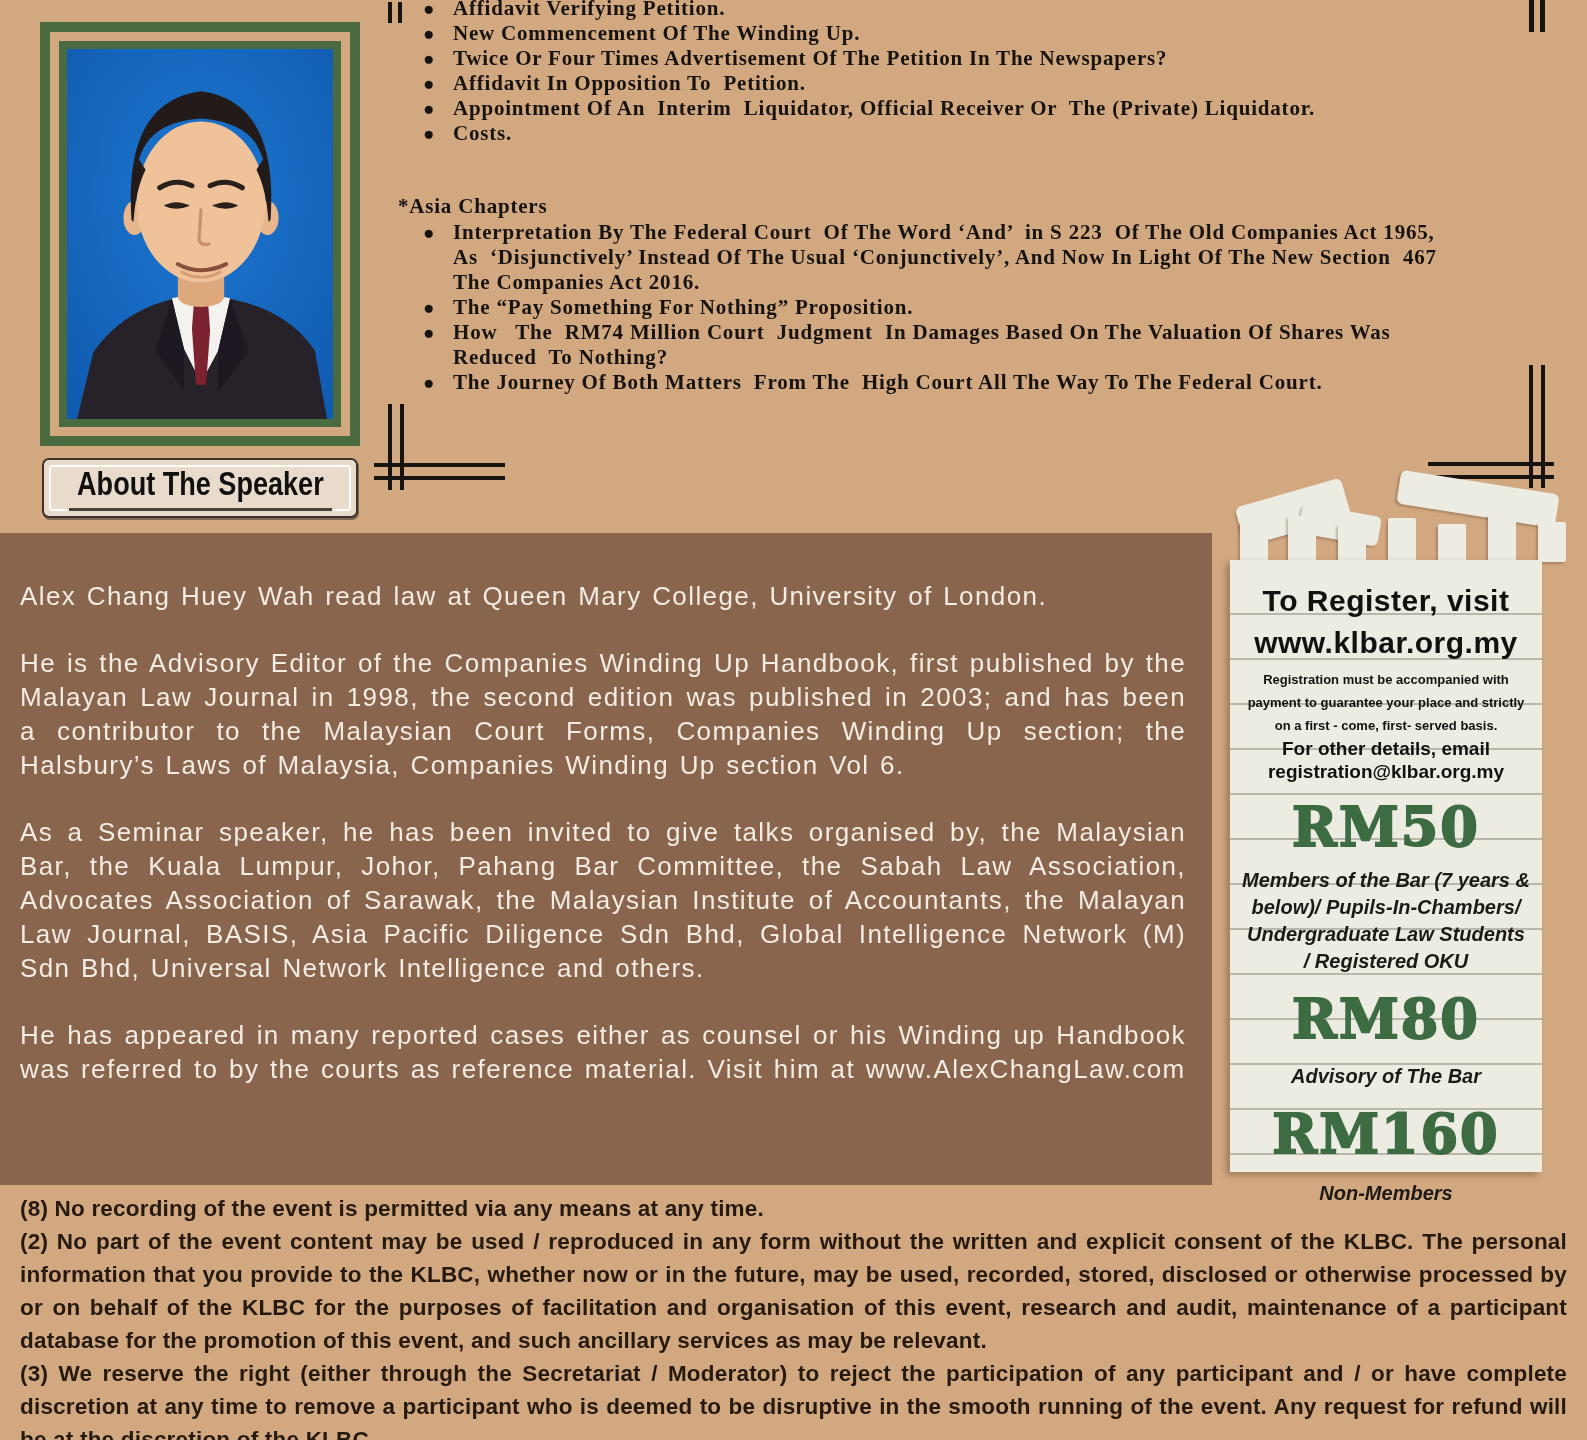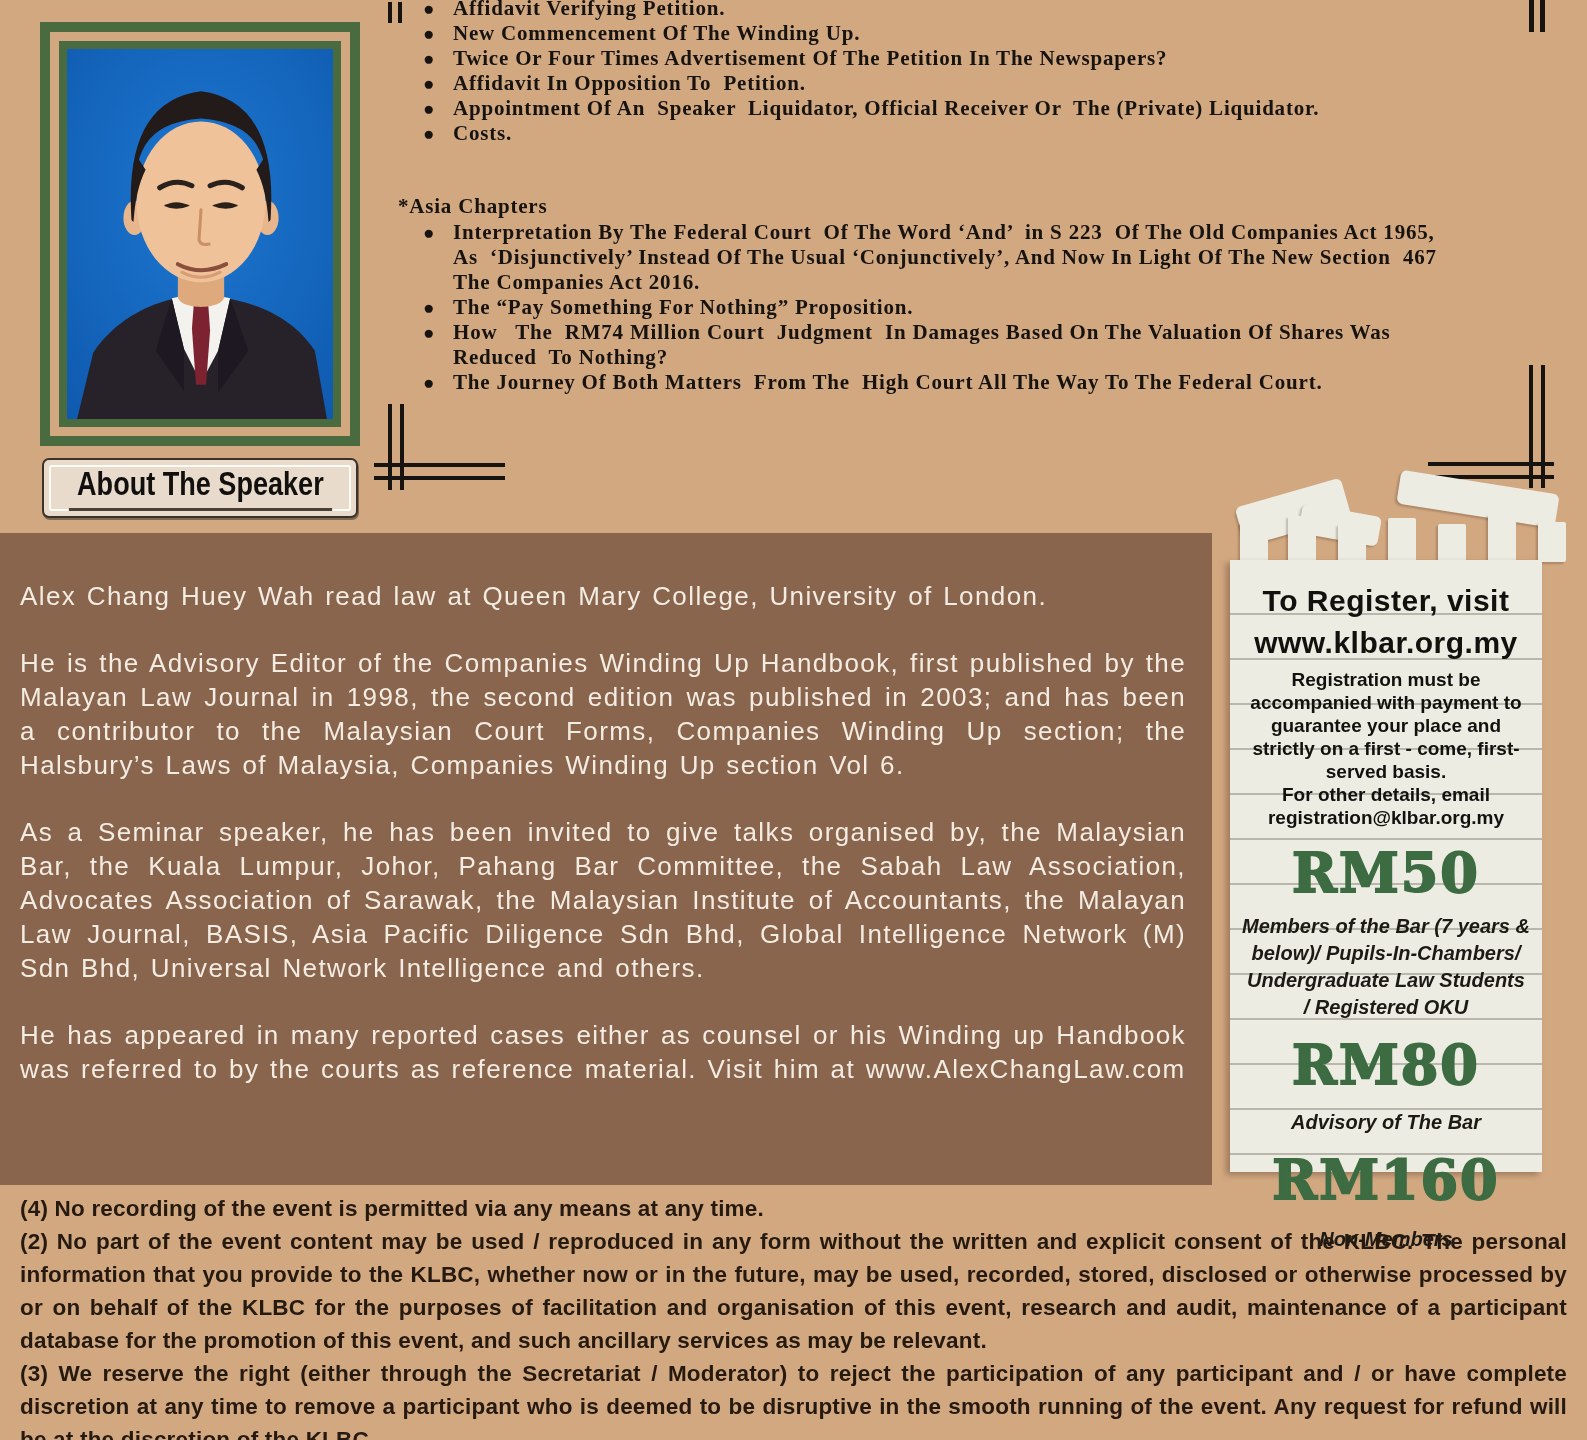--- a/index.html
+++ b/index.html
@@ -50,21 +50,21 @@
   .paper{position:absolute;left:1230px;top:560px;width:312px;height:612px;
     background:var(--paper,#edece3);
     background-image:repeating-linear-gradient(to bottom,transparent 0 43px,var(--rule,#b9b6ac) 43px 45px);
     background-position:0 10px;
     box-shadow:-4px 3px 6px rgba(62,41,26,.35);
     box-sizing:border-box;padding:14px 12px 0;text-align:center;}
   .tab,.flap{position:absolute;background:var(--paper,#edece3);box-shadow:-2px 2px 2px rgba(62,41,26,.25);}
   .tab{width:28px;border-radius:2px;}
   .flap{border-radius:6px;}
   .reg-title{font-weight:700;font-size:30px;line-height:42px;color:#13110e;letter-spacing:.5px;}
-  .reg-note{font-weight:700;font-size:19px;line-height:23px;color:#13110e;margin-top:4px;}
+  .reg-note{font-weight:700;font-size:13px;line-height:23px;color:#13110e;margin-top:4px;}
   .reg-detail{font-weight:700;font-size:19px;line-height:23px;color:#13110e;}
   .price-amount{font-family:"DejaVu Serif","Liberation Serif",serif;font-weight:700;
     font-size:54px;line-height:60px;color:var(--green,#3d6b42);
     -webkit-text-stroke:2px var(--green,#3d6b42);letter-spacing:2px;}
   .price-desc{font-weight:700;font-style:italic;font-size:20px;line-height:27px;color:#1d1a16;text-align:center;}
   .price-block{margin-top:14px;}
   
   .terms{position:absolute;left:20px;top:1192px;width:1547px;}
   .terms p{margin:0;color:var(--terms_ink,#261a10);font-weight:700;
     font-size:22.5px;line-height:33px;text-align:justify;letter-spacing:.2px;}
@@ -149,21 +149,21 @@
       <li class="topic">
           <span class="dot">●</span>
           <span class="topic-text">Twice Or Four Times Advertisement Of The Petition In The Newspapers?</span>
         </li>
       <li class="topic">
           <span class="dot">●</span>
           <span class="topic-text">Affidavit In Opposition To  Petition.</span>
         </li>
       <li class="topic">
           <span class="dot">●</span>
-          <span class="topic-text">Appointment Of An  Speaker  Liquidator, Official Receiver Or  The (Private) Liquidator.</span>
+          <span class="topic-text">Appointment Of An  Interim  Liquidator, Official Receiver Or  The (Private) Liquidator.</span>
         </li>
       <li class="topic">
           <span class="dot">●</span>
           <span class="topic-text">Costs.</span>
         </li>
     </ul>
   </div>
 
   <div class="bonus-title">*Asia Chapters</div>
 
@@ -226,18 +226,18 @@
       <div class="price-amount">RM80</div>
       <div class="price-desc" style="margin-top:14px;">Advisory of The Bar</div>
     </div>
     <div class="price-block">
       <div class="price-amount">RM160</div>
       <div class="price-desc" style="margin-top:16px;">Non-Members</div>
     </div>
   </div>
 
   <div class="terms">
-    <p>(4) No recording of the event is permitted via any means at any time.</p>
+    <p>(8) No recording of the event is permitted via any means at any time.</p>
     <p>(2) No part of the event content may be used / reproduced in any form without the written and explicit consent of the KLBC. The personal information that you provide to the KLBC, whether now or in the future, may be used, recorded, stored, disclosed or otherwise processed by or on behalf of the KLBC for the purposes of facilitation and organisation of this event, research and audit, maintenance of a participant database for the promotion of this event, and such ancillary services as may be relevant.</p>
     <p>(3) We reserve the right (either through the Secretariat / Moderator) to reject the participation of any participant and / or have complete discretion at any time to remove a participant who is deemed to be disruptive in the smooth running of the event. Any request for refund will be at the discretion of the KLBC.</p>
   </div>
 
 </div>
 
 </body></html>

